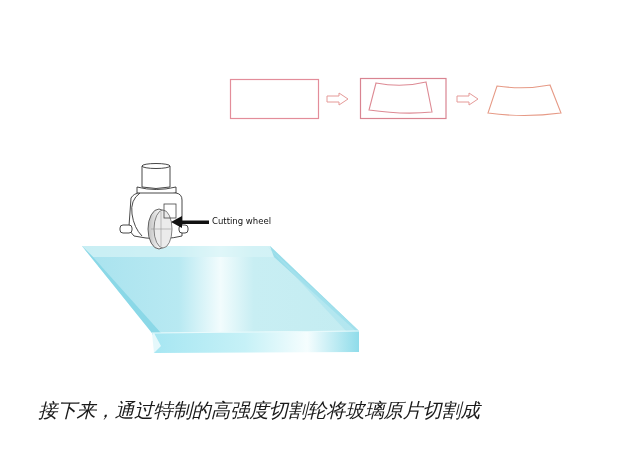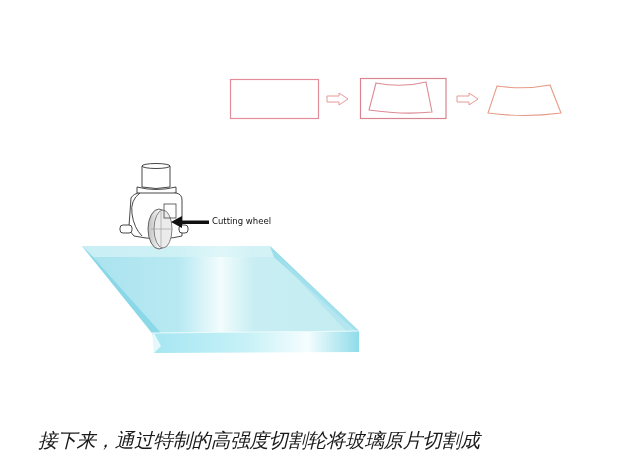--- a/index.html
+++ b/index.html
@@ -1,20 +1,20 @@
 <!DOCTYPE html>
 <html><head>
 <meta charset="utf-8">
 <style>
   html, body { margin: 0; padding: 0; background: #ffffff; }
   body { width: 620px; height: 465px; position: relative; overflow: hidden; font-family: "DejaVu Sans", sans-serif; }
   #stage { position: absolute; left: 16px; top: 0; width: 620px; height: 452px; }
   .label-cw { position: absolute; left: 196px; top: 216px; font-family: "DejaVu Sans", sans-serif; font-size: 8.5px; color: #111; white-space: nowrap; }
   .caption { position: absolute; left: 22px; top: 400px; width: 580px; font-family: "DejaVu Sans", sans-serif; font-size: 19.5px; line-height: 22px; color: #1a1a1a; font-style: italic; letter-spacing: -0.3px; }
-  .caption span { display: block; margin-top: 30px; }
+  .caption span { display: block; }
 </style>
 </head>
 <body>
 
 <div id="stage">
   <svg width="620" height="465" viewBox="0 0 620 465" xmlns="http://www.w3.org/2000/svg">
     <defs>
       <linearGradient id="topFace" x1="0" y1="0" x2="1" y2="0">
         <stop offset="0" stop-color="#a8e2ee"></stop>
         <stop offset="0.35" stop-color="#b8e9f2"></stop>

